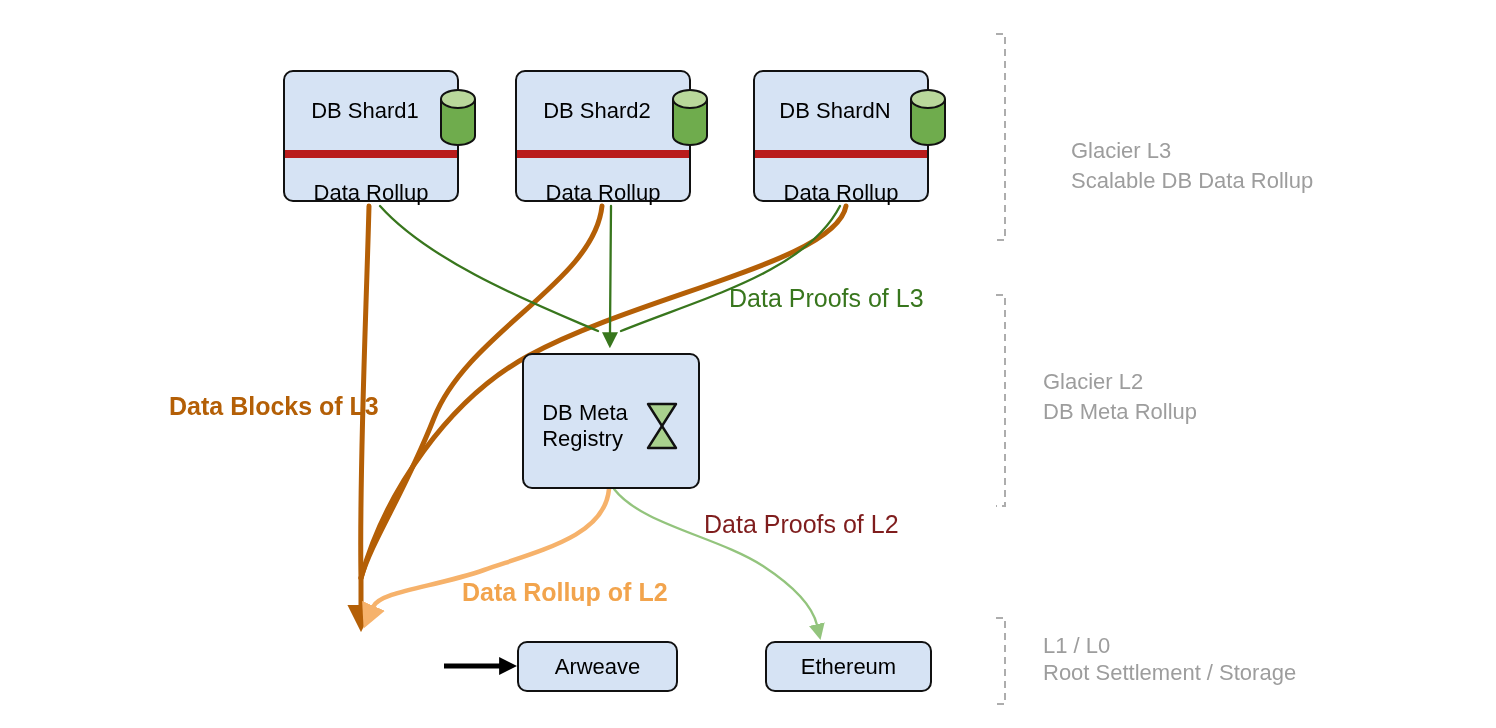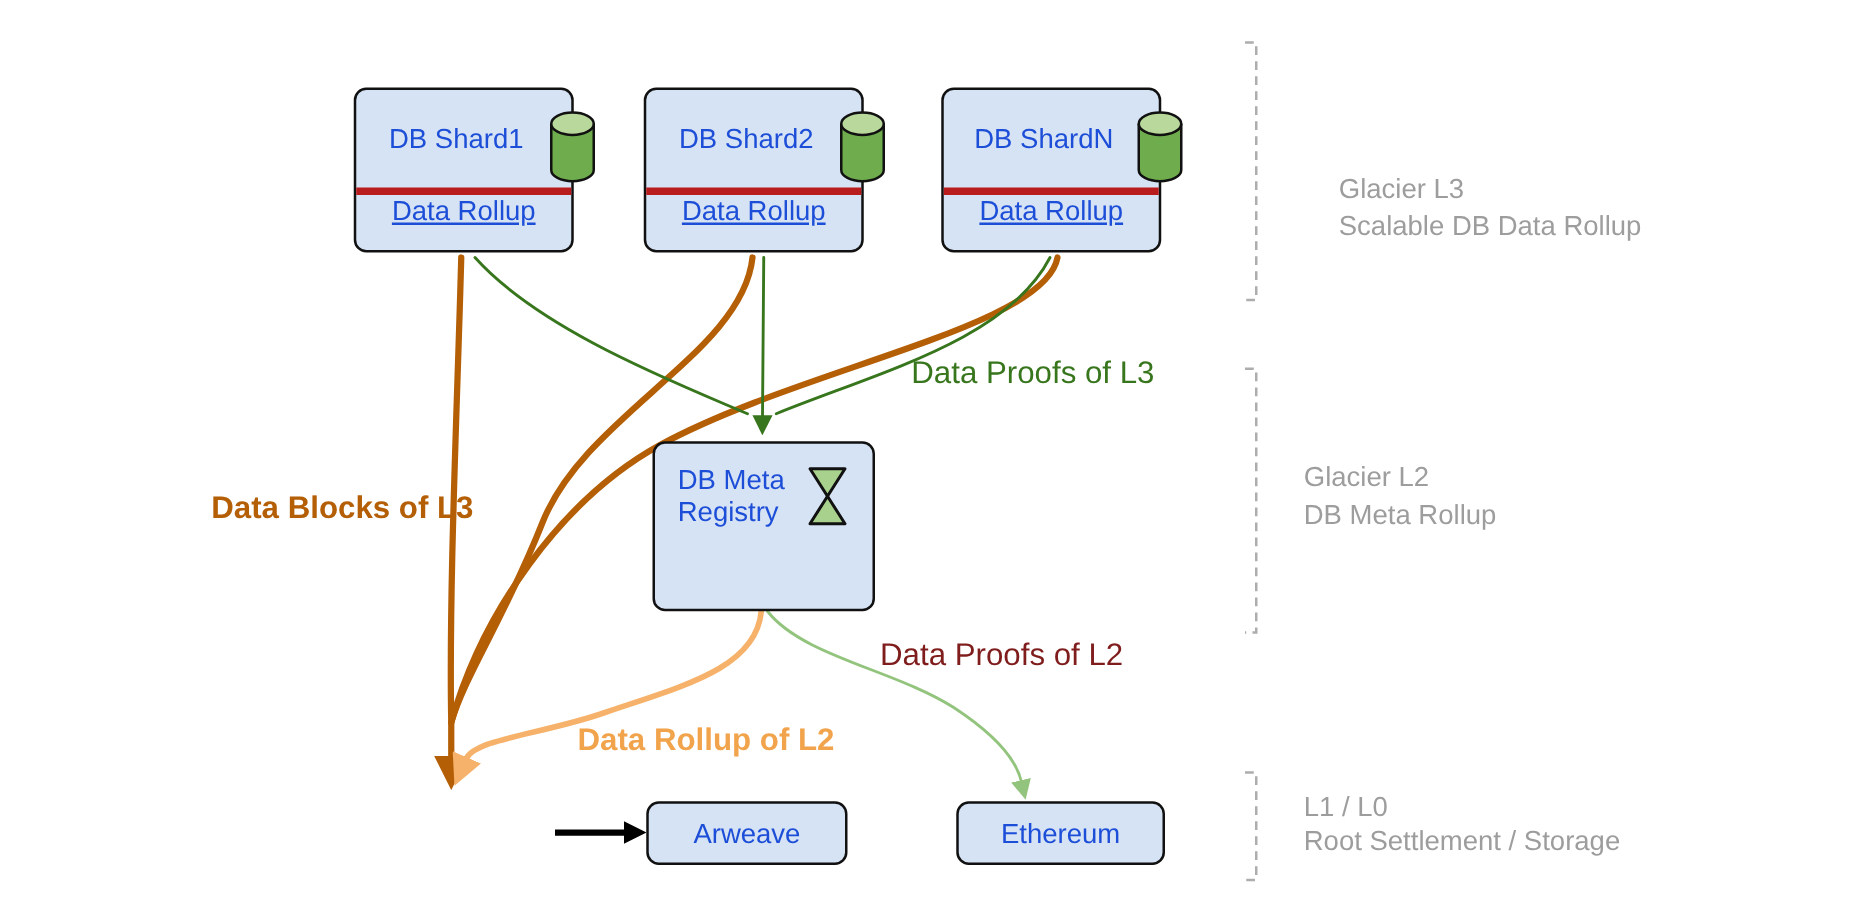--- a/index.html
+++ b/index.html
@@ -4,31 +4,31 @@
 <style>
   html,body { margin:0; padding:0; background:#ffffff; }
   #canvas {
     position:relative; width:1496px; height:728px; overflow:hidden;
     font-family:"Liberation Sans", sans-serif; background:#ffffff;
   }
   #edges { position:absolute; left:0; top:0; }
 
   .node {
     position:absolute; background:#d6e3f4; border:2px solid #111111;
-    border-radius:10px; box-sizing:border-box; color:#1d4ed8;
+    border-radius:10px; box-sizing:border-box; color:#000000;
   }
   .node .sect-top { display:flex; align-items:center; justify-content:center; }
   .node .sect-bottom {
-    border-top:6px solid #b91c1c; display:flex; align-items:flex-start; justify-content:center;text-decoration:underline;
+    border-top:8px solid #b91c1c; display:flex; align-items:flex-end; justify-content:center;
   }
   .shard { width:176px; height:132px; }
   .shard .sect-top { height:78px; padding-right:12px; }
   .shard .sect-bottom { height:48px; }
   .meta { width:178px; height:136px; }
-  .meta .sect-top { height:83px; gap:16px; }
+  .meta .sect-top { height:83px; gap:16px;margin-top:29px; }
   .meta .sect-bottom { height:45px; }
   .simple { height:51px; display:flex; align-items:center; justify-content:center; }
 
   .node-title, .node-sub { font-size:22px; line-height:26px; white-space:nowrap; }
   .meta-title { text-align:left; }
 
   .cyl-icon { position:absolute; top:16px; right:-21px; }
   .hour-icon { display:block; }
 
   .edge-label { position:absolute; font-size:25px; white-space:nowrap; }

